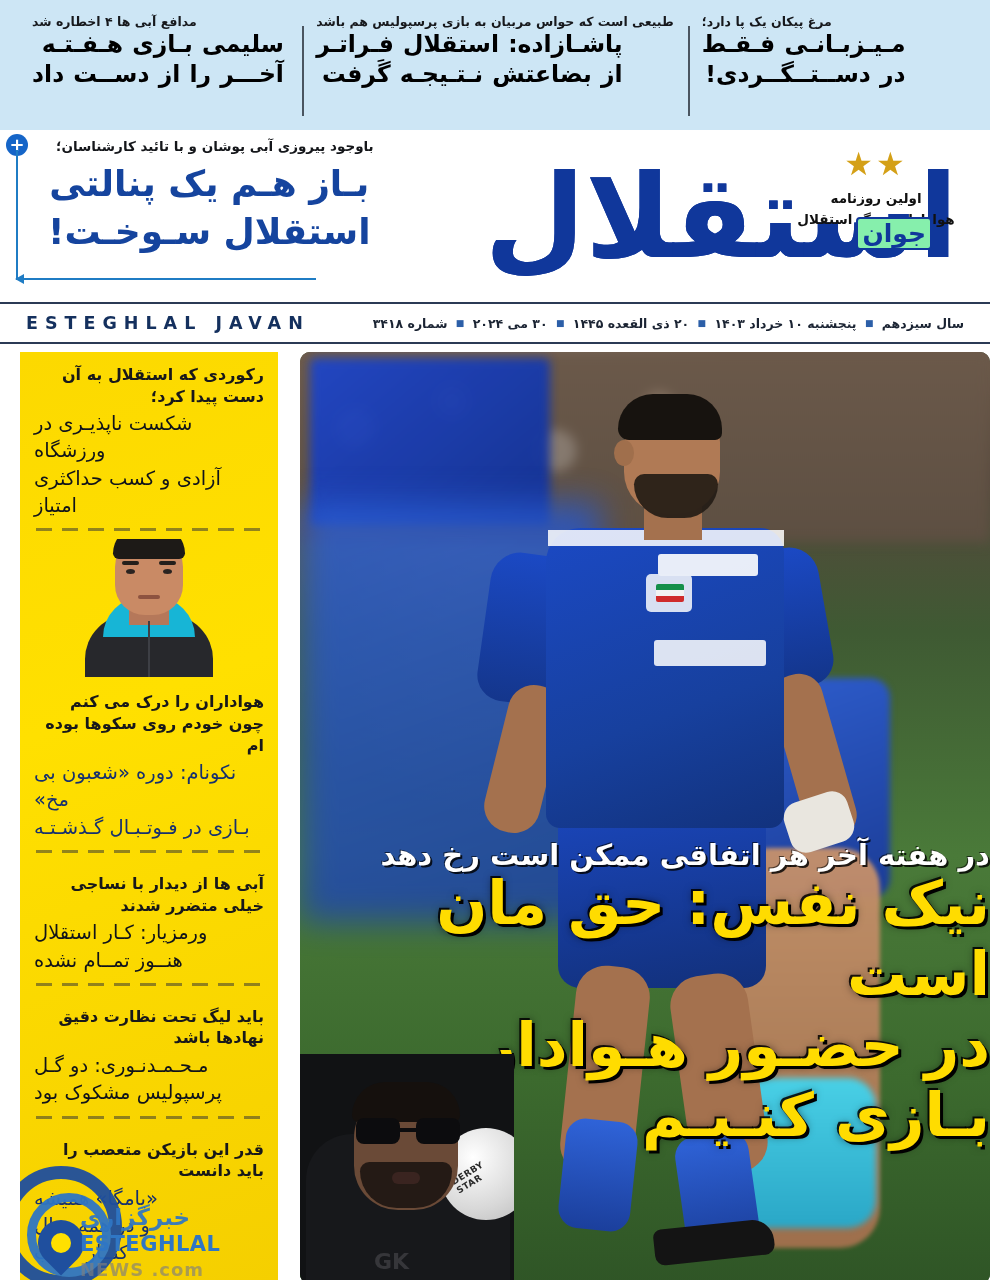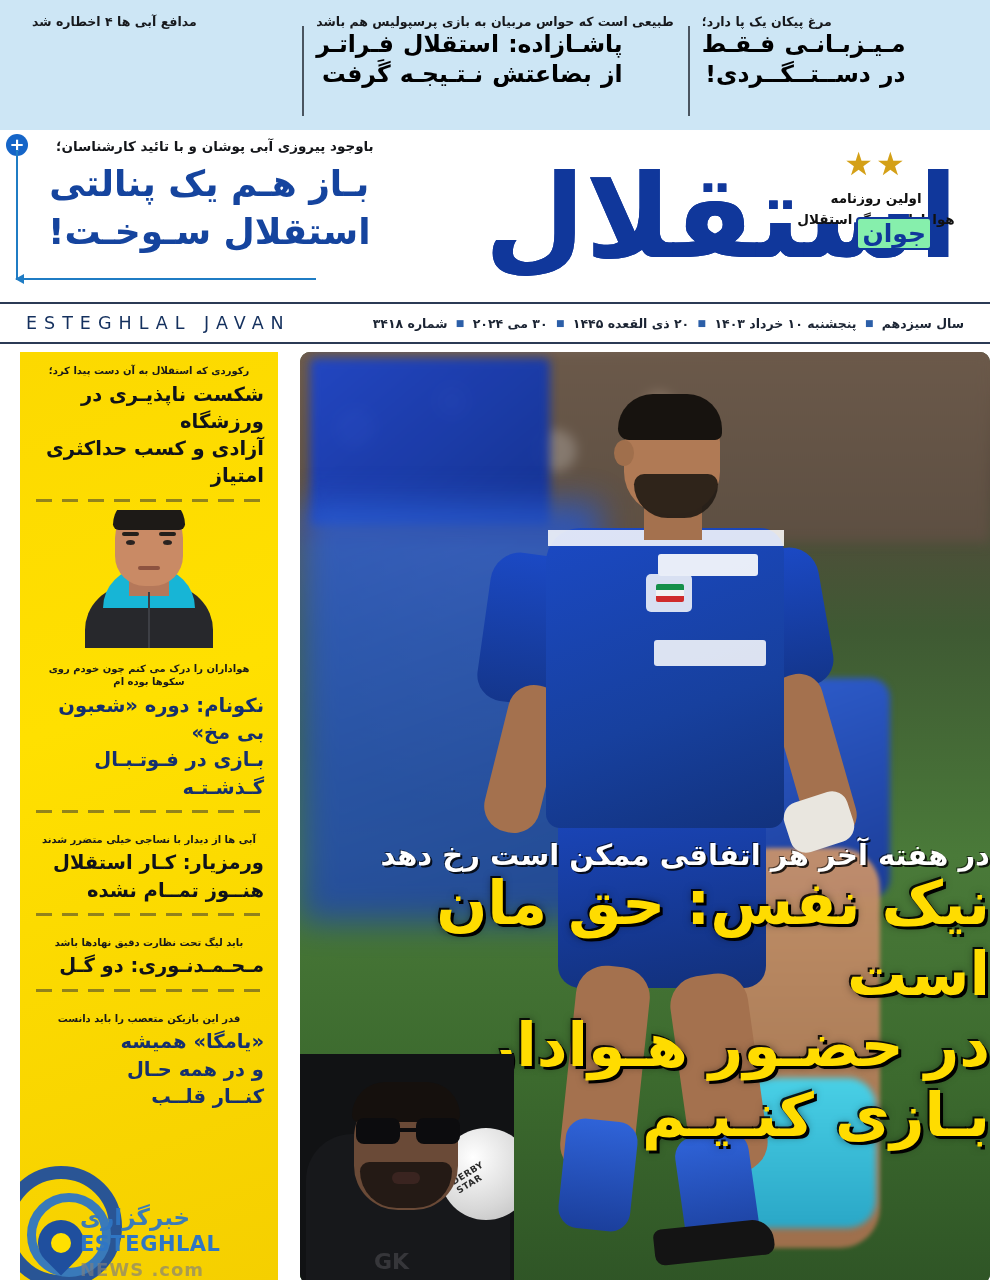--- a/index.html
+++ b/index.html
@@ -102,44 +102,44 @@
     border-top:2px solid #2b3a55; border-bottom:2px solid #2b3a55;
     display:flex; align-items:center; justify-content:space-between;
     padding:0 26px; background:#fff;
   }
   .date-fa {
     font-size:12.5px; font-weight:800; color:#1b2433; letter-spacing:-.2px;
     direction:rtl; white-space:nowrap;
   }
   .date-fa .sep { color:#2c5fa8; margin:0 4px; font-size:9px; vertical-align:2px; }
   .brand-latin {
-    font-size:17.5px; font-weight:400; color:#14305e; letter-spacing:7px;
+    font-size:17.5px; font-weight:700; color:#14305e; letter-spacing:7px;
     direction:ltr; white-space:nowrap;
   }
 
   
   .body-area {
     position:absolute; top:348px; right:0; width:990px; height:932px;
     display:flex; flex-direction:row;
   }
 
   
   .sidebar {
     order:2; width:258px; height:932px; margin:4px 22px 6px 20px;
     background:linear-gradient(160deg,#fcd900 0%,#ffe000 38%,#f5cf00 100%);
     position:relative; overflow:hidden; padding:10px 14px 0 14px;
   }
   .sb-item { position:relative; padding:2px 0 10px 0; }
   .sb-kicker {
-    font-size:10px; font-weight:700; color:#18181a; text-align:center;
+    font-size:16px; font-weight:700; color:#18181a; text-align:right;
     line-height:1.35; margin-bottom:3px; letter-spacing:-.2px;
   }
   .sb-head {
-    font-size:19.5px; font-weight:700; color:#10131a; line-height:1.4;
-    text-align:right; letter-spacing:-.6px;
+    font-size:19.5px; font-weight:400; color:#10131a; line-height:1.4;
+    text-align:left; letter-spacing:-.6px;
   }
   .sb-head span { display:block; }
   .sb-head.blue { color:#16306e; }
   .sb-dashes {
     height:3px; margin:9px 2px 8px 2px;
     background:repeating-linear-gradient(to right,#3a3a32 0 16px,transparent 16px 26px);
     opacity:.55;
   }
   .sb-photo {
     width:150px; height:138px; margin:4px auto 2px auto; position:relative;
@@ -396,20 +396,24 @@
     <div class="teaser">
       <div class="teaser-kicker">طبیعی است که حواس مربیان به بازی پرسپولیس هم باشد</div>
       <div class="teaser-head">
         <span>پاشـازاده: استقلال فـراتـر</span>
         <span>از بضاعتش نـتـیجـه گَرفت</span>
       </div>
     </div>
 
     <div class="teaser">
       <div class="teaser-kicker">مدافع آبی ها ۴ اخطاره شد</div>
+      <div class="teaser-head">
+        <span>سلیمی بـازی هـفـتـه</span>
+        <span>آخـــر را از دســت داد</span>
+      </div>
     </div>
 
   </div>
 
   <div class="masthead">
 
     <div class="mast-logo-zone">
       <div class="mast-right-col">
         <div class="stars">★★</div>
         <div class="mast-tag">
@@ -552,20 +556,21 @@
           <span>ورمزیار: کـار استقلال</span>
           <span>هنــوز تمــام نشده</span>
         </div>
         <div class="sb-dashes"></div>
       </div>
 
       <div class="sb-item">
         <div class="sb-kicker">باید لیگ تحت نظارت دقیق نهادها باشد</div>
         <div class="sb-head">
           <span>مـحـمـدنـوری: دو گـل</span>
+          <span>پرسپولیس مشکوک بود</span>
         </div>
         <div class="sb-dashes"></div>
       </div>
 
       <div class="sb-item">
         <div class="sb-kicker">قدر این بازیکن متعصب را باید دانست</div>
         <div class="sb-head blue">
           <span>«یامگا» همیشه</span>
           <span>و در همه حـال</span>
           <span>کنــار قلــب</span>

